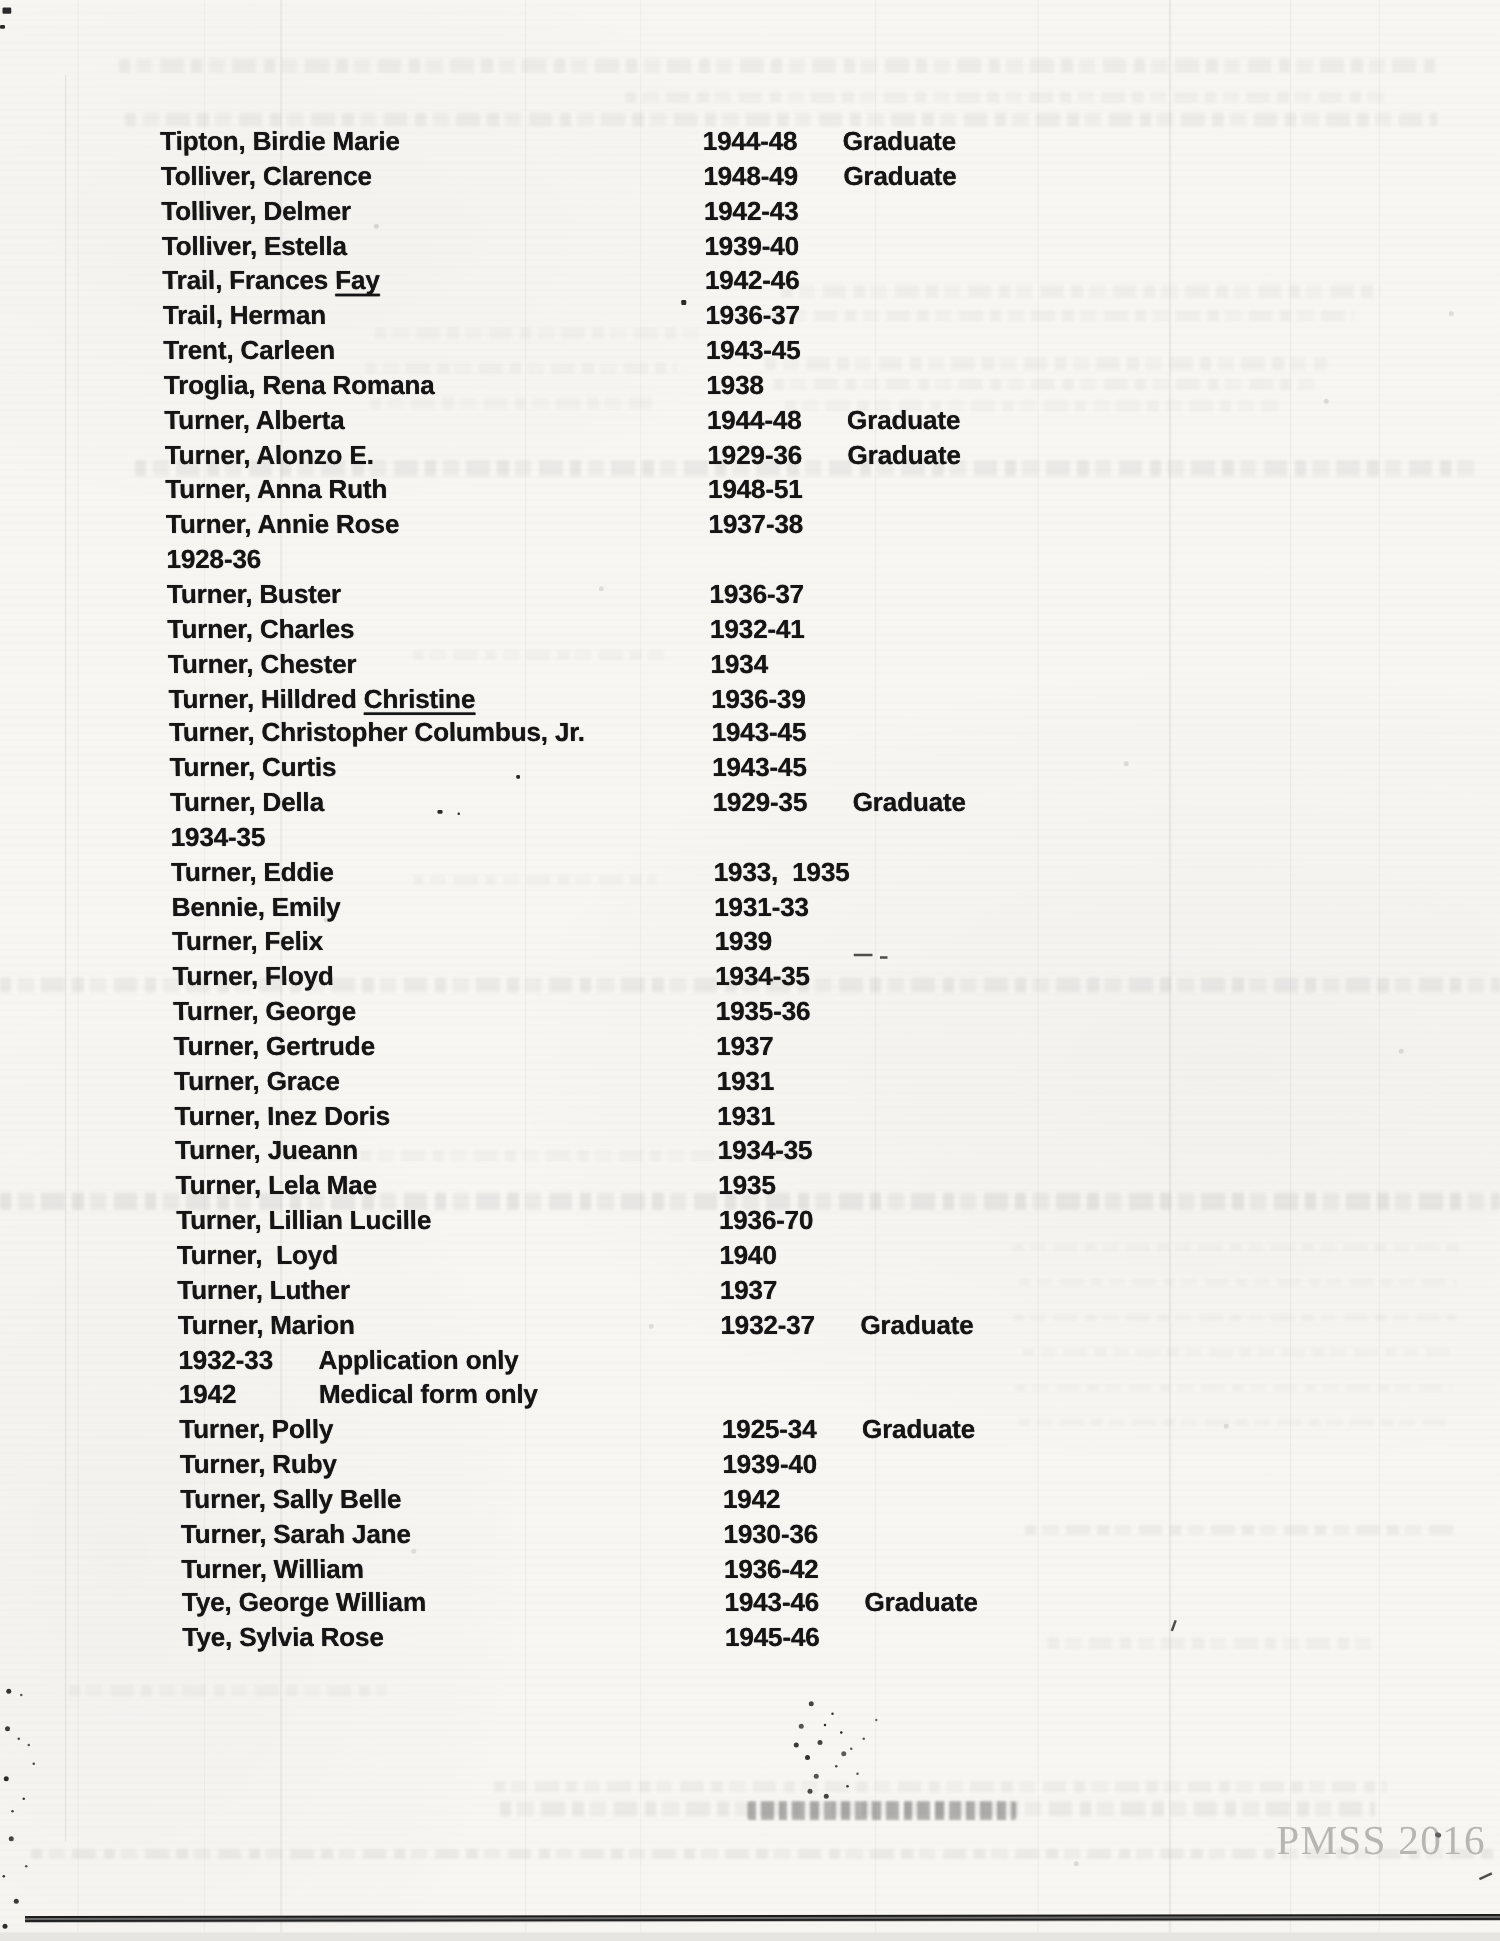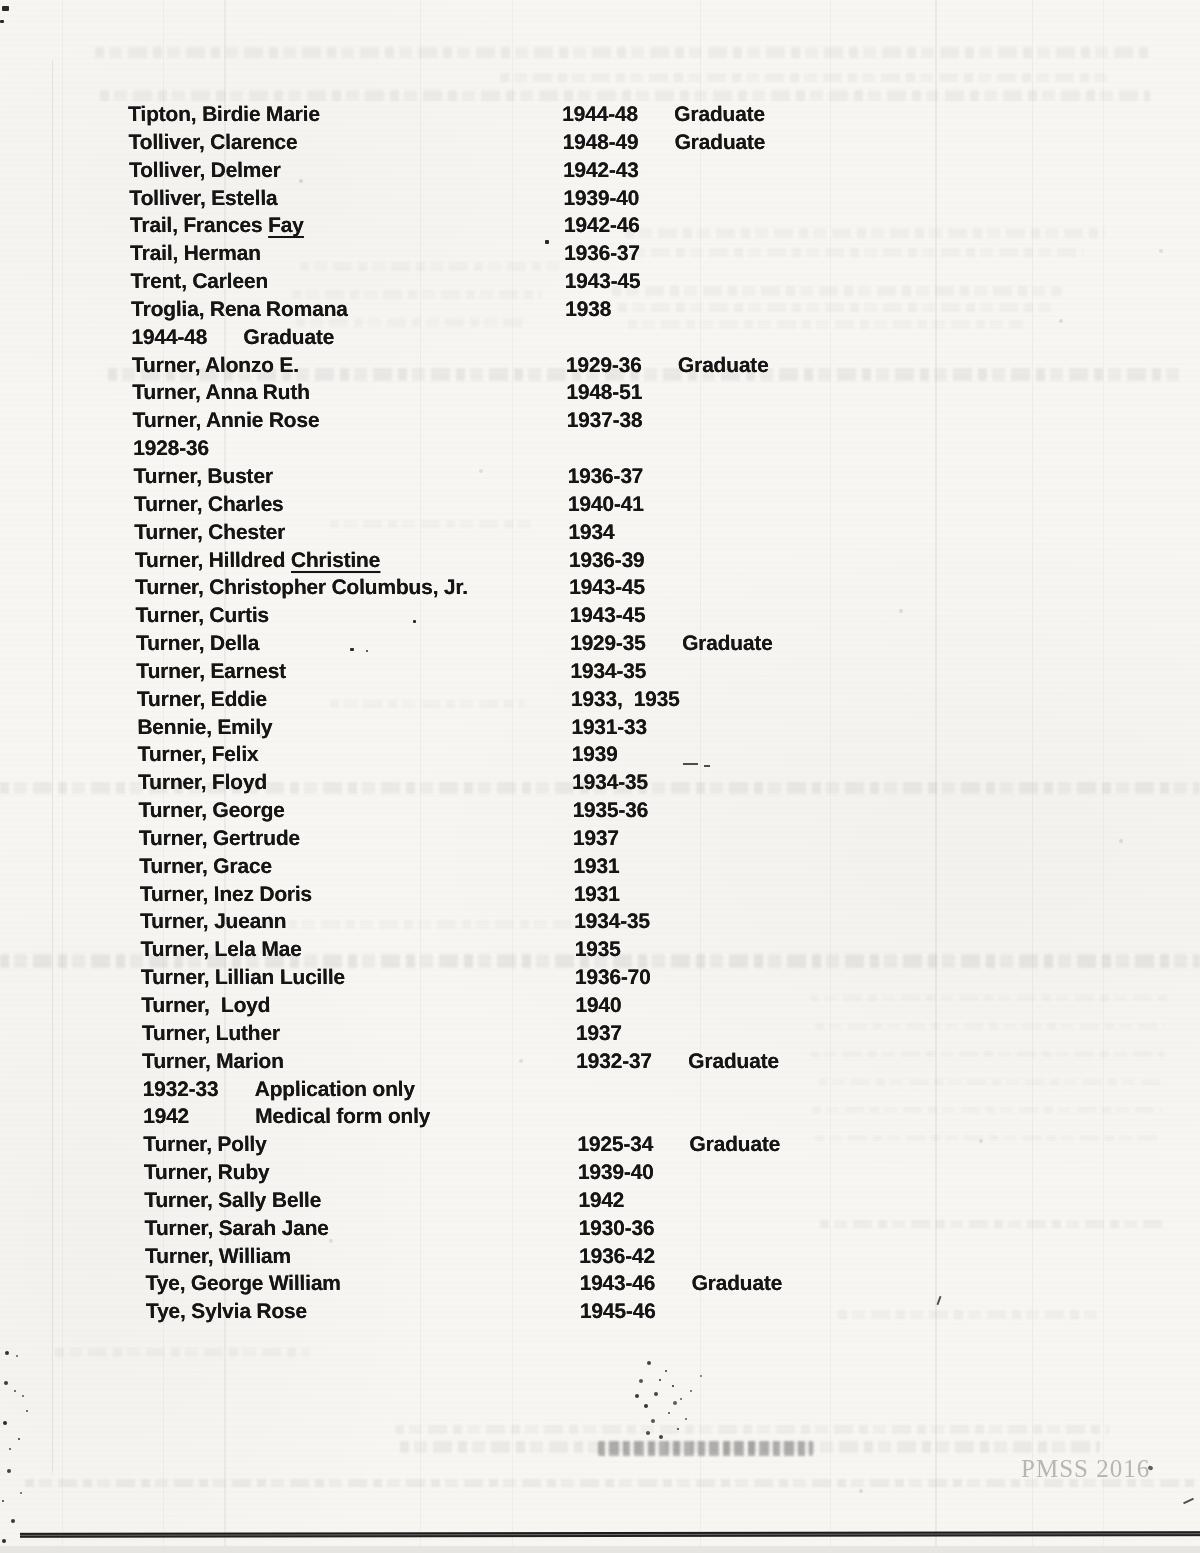--- a/index.html
+++ b/index.html
@@ -64,21 +64,21 @@
     filter:blur(1px);border-radius:2px;
   }
   #bottomline{
     position:absolute;left:20px;top:1532px;width:1180px;height:5px;
     background:linear-gradient(180deg,#1c1c1c 0 2px, #6b6b6b 2px 3px, #222 3px 5px);
     transform:rotate(-0.08deg);filter:blur(0.3px);
   }
   #bottomstrip{position:absolute;left:0;top:1546px;width:1200px;height:7px;background:#e6e5e2;}
   #watermark{
     position:absolute;left:1021px;top:1455px;
-    font-family:"Liberation Serif", serif;font-size:25px;letter-spacing:1px;
+    font-family:"Liberation Serif", serif;font-size:33px;letter-spacing:1px;
     color:#b8b6b1;font-weight:400;text-align:center;
   }
   #wmdot{position:absolute;left:1148px;top:1466px;width:5px;height:4px;background:#5f5f5f;border-radius:50%;transform:rotate(20deg);}
   .dash{position:absolute;background:#4d4d4d;}
 </style>
 </head>
 <body>
 
 <div id="page">
 
@@ -182,20 +182,21 @@
       <span class="col-status"></span>
     </div>
 
     <div class="row">
       <span class="col-name"><span>Troglia, Rena Romana</span><span class="uword"></span></span>
       <span class="col-years">1938</span>
       <span class="col-status"></span>
     </div>
 
     <div class="row">
+      <span class="col-name"><span>Turner, Alberta</span><span class="uword"></span></span>
       <span class="col-years">1944-48</span>
       <span class="col-status">Graduate</span>
     </div>
 
     <div class="row">
       <span class="col-name"><span>Turner, Alonzo E.</span><span class="uword"></span></span>
       <span class="col-years">1929-36</span>
       <span class="col-status">Graduate</span>
     </div>
 
@@ -217,21 +218,21 @@
     </div>
 
     <div class="row">
       <span class="col-name"><span>Turner, Buster</span><span class="uword"></span></span>
       <span class="col-years">1936-37</span>
       <span class="col-status"></span>
     </div>
 
     <div class="row">
       <span class="col-name"><span>Turner, Charles</span><span class="uword"></span></span>
-      <span class="col-years">1940-41</span>
+      <span class="col-years">1932-41</span>
       <span class="col-status"></span>
     </div>
 
     <div class="row">
       <span class="col-name"><span>Turner, Chester</span><span class="uword"></span></span>
       <span class="col-years">1934</span>
       <span class="col-status"></span>
     </div>
 
     <div class="row">
@@ -252,21 +253,20 @@
       <span class="col-status"></span>
     </div>
 
     <div class="row">
       <span class="col-name"><span>Turner, Della</span><span class="uword"></span></span>
       <span class="col-years">1929-35</span>
       <span class="col-status">Graduate</span>
     </div>
 
     <div class="row">
-      <span class="col-name"><span>Turner, Earnest</span><span class="uword"></span></span>
       <span class="col-years">1934-35</span>
       <span class="col-status"></span>
     </div>
 
     <div class="row">
       <span class="col-name"><span>Turner, Eddie</span><span class="uword"></span></span>
       <span class="col-years">1933,  1935</span>
       <span class="col-status"></span>
     </div>
 

